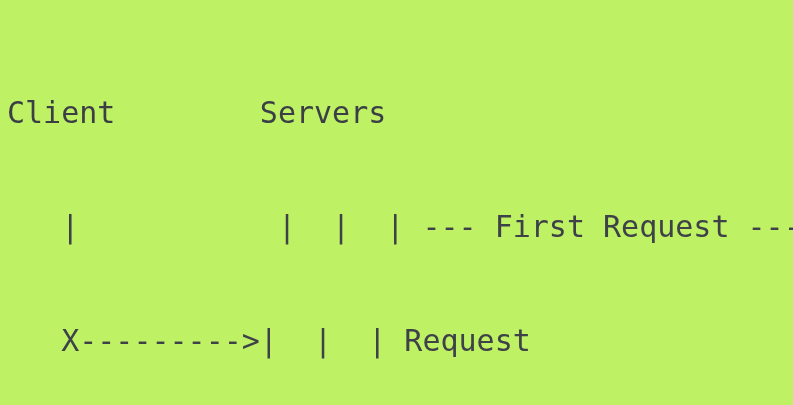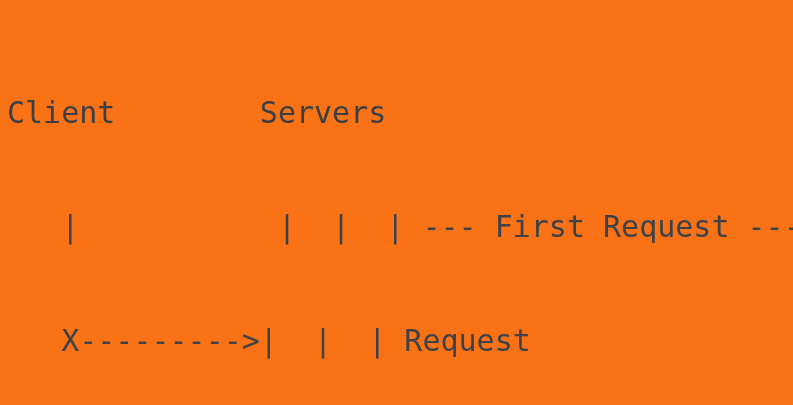--- a/index.html
+++ b/index.html
@@ -11,21 +11,21 @@
     width: 793px;
     height: 405px;
     overflow: hidden;
     background: #f6f7f9;
     font-family: "DejaVu Sans Mono", "Liberation Mono", monospace;
   }
   #diagram-root {
     position: relative;
     width: 793px;
     height: 405px;
-    background: #f97316;
+    background: #bef264;
     box-sizing: border-box;
   }
   .ascii-canvas {
     position: absolute;
     left: 7px;
     top: 18px;
     margin: 0;
     padding: 0;
     font-family: "DejaVu Sans Mono", "Liberation Mono", monospace;
     font-size: 30px;

